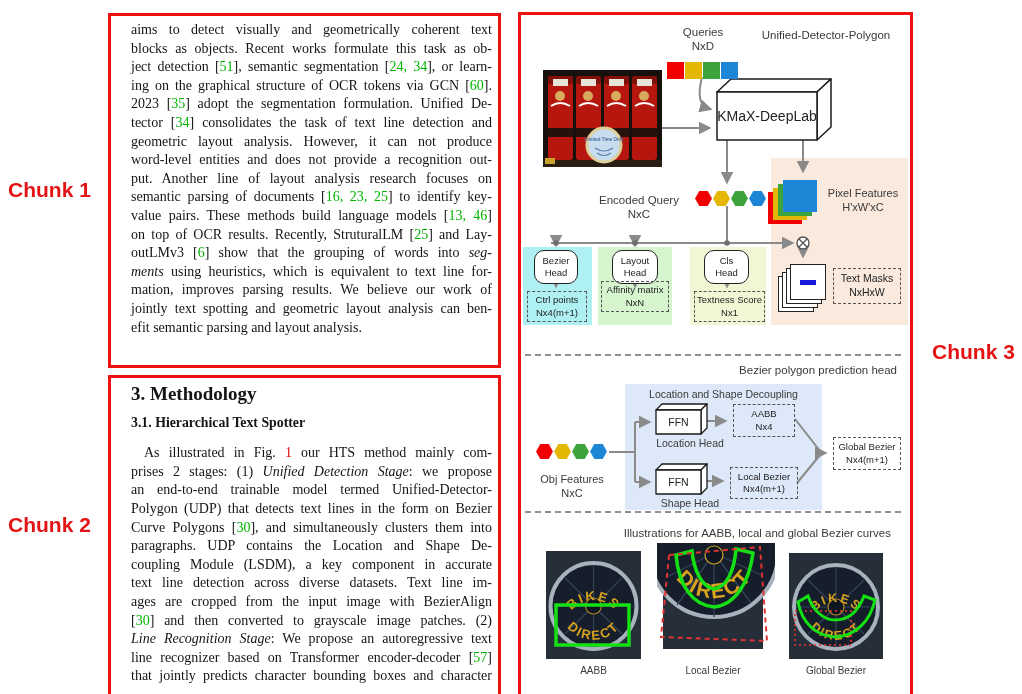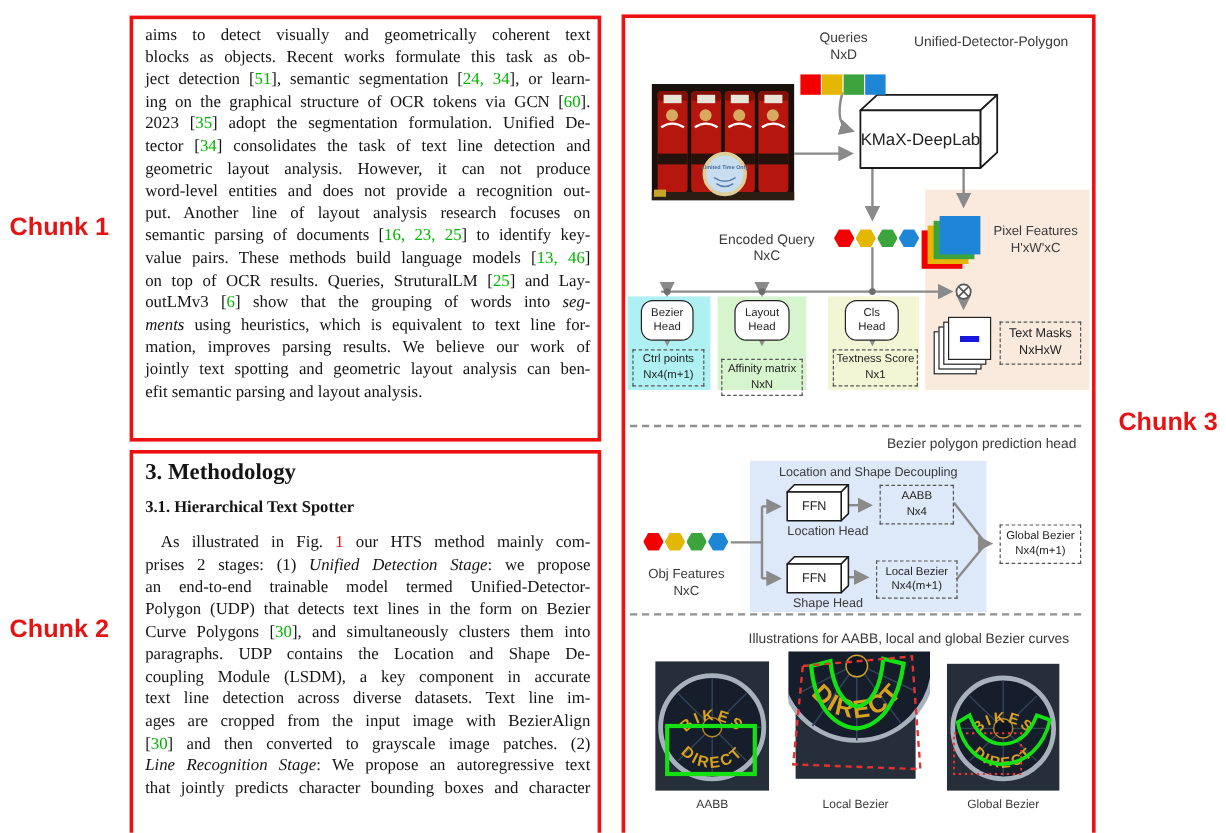--- a/index.html
+++ b/index.html
@@ -7,21 +7,21 @@
        font-family:"Liberation Sans","DejaVu Sans",sans-serif;}
   .abs{position:absolute;}
   
   .rbox{position:absolute;border:3px solid #ee1111;box-sizing:border-box;background:transparent;}
   .box1{left:108px;top:13px;width:393px;height:355px;}
   .box2{left:108px;top:375px;width:393px;height:330px;}
   .box3{left:518px;top:12px;width:395px;height:692px;}
   .chunk-label{position:absolute;color:#e41414;font-weight:bold;font-size:21px;
        font-family:"Liberation Sans","DejaVu Sans",sans-serif;}
   
-  .paper-text{position:absolute;left:0;top:0;right:0;padding:5px 6px 0 10px;color:#141414;
+  .paper-text{position:absolute;left:0;top:0;right:0;padding:5px 6px 0 20px;color:#141414;
        font-family:"Liberation Serif","DejaVu Serif",serif;font-size:14px;line-height:18.6px;}
   .tline{text-align:justify;text-align-last:justify;text-justify:inter-word;white-space:normal;}
   .tline.nj{text-align-last:left;}
   .tline.ind{text-indent:13px;}
   .tline .g{color:#00b400;}
   .tline .r{color:#e01010;}
   .tline .i{font-style:italic;}
   .h1{font-size:19px;font-weight:bold;margin:2px 0 10px 0;text-align:left;}
   .h2{font-size:13.8px;font-weight:bold;margin:0 0 12px 0;text-align:left;}
   
@@ -63,21 +63,21 @@
       <div class="tline"><span>blocks as objects.  Recent works formulate this task as ob-</span></div>
       <div class="tline"><span>ject detection [</span><span class="g">51</span><span>], semantic segmentation [</span><span class="g">24, 34</span><span>], or learn-</span></div>
       <div class="tline"><span>ing on the graphical structure of OCR tokens via GCN [</span><span class="g">60</span><span>].</span></div>
       <div class="tline"><span>2023 [</span><span class="g">35</span><span>] adopt the segmentation formulation. Unified De-</span></div>
       <div class="tline"><span>tector [</span><span class="g">34</span><span>] consolidates the task of text line detection and</span></div>
       <div class="tline"><span>geometric layout analysis.  However, it can not produce</span></div>
       <div class="tline"><span>word-level entities and does not provide a recognition out-</span></div>
       <div class="tline"><span>put.  Another line of layout analysis research focuses on</span></div>
       <div class="tline"><span>semantic parsing of documents [</span><span class="g">16, 23, 25</span><span>] to identify key-</span></div>
       <div class="tline"><span>value pairs. These methods build language models [</span><span class="g">13, 46</span><span>]</span></div>
-      <div class="tline"><span>on top of OCR results. Queries, StruturalLM [</span><span class="g">25</span><span>] and Lay-</span></div>
+      <div class="tline"><span>on top of OCR results. Recently, StruturalLM [</span><span class="g">25</span><span>] and Lay-</span></div>
       <div class="tline"><span>outLMv3 [</span><span class="g">6</span><span>] show that the grouping of words into </span><span class="i">seg-</span></div>
       <div class="tline"><span class="i">ments</span><span> using heuristics, which is equivalent to text line for-</span></div>
       <div class="tline"><span>mation, improves parsing results.  We believe our work of</span></div>
       <div class="tline"><span>jointly text spotting and geometric layout analysis can ben-</span></div>
       <div class="tline nj"><span>efit semantic parsing and layout analysis.</span></div>
     </div>
 </div>
 
 <div class="rbox box2">
   <div class="paper-text">
@@ -88,20 +88,21 @@
         <div class="tline"><span>prises 2 stages: (1) </span><span class="i">Unified Detection Stage</span><span>:  we propose</span></div>
         <div class="tline"><span>an end-to-end trainable model termed Unified-Detector-</span></div>
         <div class="tline"><span>Polygon (UDP) that detects text lines in the form on Bezier</span></div>
         <div class="tline"><span>Curve Polygons [</span><span class="g">30</span><span>], and simultaneously clusters them into</span></div>
         <div class="tline"><span>paragraphs.  UDP contains the Location and Shape De-</span></div>
         <div class="tline"><span>coupling Module (LSDM), a key component in accurate</span></div>
         <div class="tline"><span>text line detection across diverse datasets.  Text line im-</span></div>
         <div class="tline"><span>ages are cropped from the input image with BezierAlign</span></div>
         <div class="tline"><span>[</span><span class="g">30</span><span>] and then converted to grayscale image patches.  (2)</span></div>
         <div class="tline"><span class="i">Line Recognition Stage</span><span>: We propose an autoregressive text</span></div>
+        <div class="tline"><span>line recognizer based on Transformer encoder-decoder [</span><span class="g">57</span><span>]</span></div>
         <div class="tline"><span>that jointly predicts character bounding boxes and character</span></div>
       </div>
   </div>
 </div>
 
 <div class="rbox box3">
 
   <div class="region" style="left:250px;top:143px;width:137px;height:167px;background:#faeadd;"></div>
   <div class="region" style="left:2px;top:232px;width:69px;height:78px;background:#aff0f2;"></div>
   <div class="region" style="left:77px;top:232px;width:74px;height:78px;background:#d6f5cf;"></div>
@@ -236,21 +237,21 @@
 H'xW'xC</div>
 
   <div class="headbox" style="left:13px;top:235px;width:44px;height:34px;">Bezier
 Head</div>
   <div class="headbox" style="left:91px;top:235px;width:46px;height:34px;">Layout
 Head</div>
   <div class="headbox" style="left:183px;top:235px;width:45px;height:34px;">Cls
 Head</div>
   <div class="dashedbox" style="left:6px;top:276px;width:60px;height:31px;">Ctrl points
 Nx4(m+1)</div>
-  <div class="dashedbox" style="left:80px;top:284px;width:68px;height:31px;">Affinity matrix
+  <div class="dashedbox" style="left:80px;top:266px;width:68px;height:31px;">Affinity matrix
 NxN</div>
   <div class="dashedbox" style="left:173px;top:276px;width:71px;height:31px;">Textness Score
 Nx1</div>
 
   <div class="mask" style="left:257px;top:261px;z-index:2;"></div>
   <div class="mask" style="left:261px;top:257px;z-index:3;"></div>
   <div class="mask" style="left:265px;top:253px;z-index:4;"></div>
   <div class="mask" style="left:269px;top:249px;z-index:5;">
       <span class="dash"></span>
     </div>

